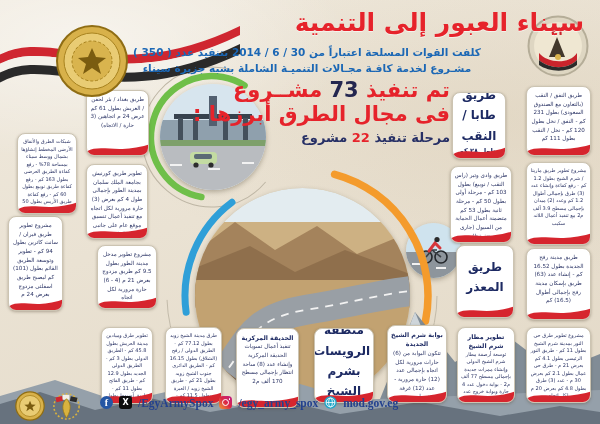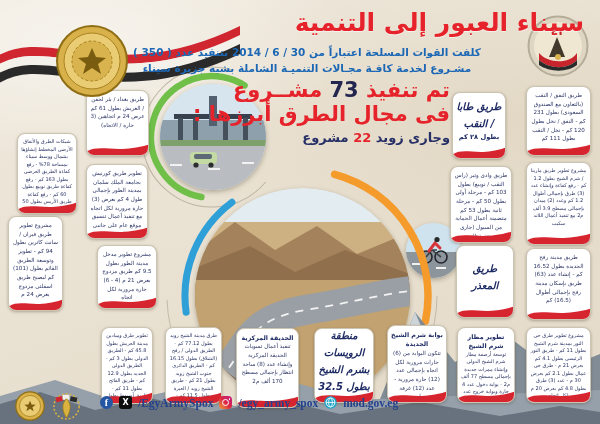--- a/index.html
+++ b/index.html
@@ -22,21 +22,21 @@
   #stats .s2{font-size:13px;font-weight:bold;color:#273066;line-height:1.45;white-space:nowrap;}
   #stats .s2 .num{color:#e6232b;}
   
   .pbox{position:absolute;z-index:5;background:#fff;border:1px solid #ccc4b2;border-radius:8px;
     overflow:hidden;box-shadow:0 1px 3px rgba(88,76,56,.4);direction:rtl;text-align:center;
     padding:4px 3px 13px;box-sizing:border-box;display:flex;flex-direction:column;justify-content:flex-start;}
   .pt{font-weight:bold;color:#1d2a63;font-size:6.3px;line-height:1.5;}
   .pb{color:#2c3566;font-size:5.6px;line-height:1.55;}
   .dense .pb{font-size:5px;line-height:1.5;}
   .big{justify-content:center;}
-  .big .pt{font-size:10px;line-height:1.7;font-style:italic;}
+  .big .pt{font-size:12px;line-height:1.7;}
   .big .pb{font-size:6.6px;font-weight:bold;color:#1d2a63;line-height:1.7;}
   .wave{position:absolute;left:0;bottom:0;width:100%;height:13px;}
   .wave path{fill:#d6252e;}
   
   .photo{position:absolute;border-radius:50%;overflow:hidden;z-index:1;box-shadow:0 2px 5px rgba(70,60,40,.35);}
   
   #medal{left:55px;top:24px;z-index:6;}
   #logo43{left:527px;top:15px;z-index:6;}
   #medal2{left:15px;top:391px;z-index:6;}
   #eagle{left:51px;top:390px;z-index:6;}
@@ -147,21 +147,21 @@
   <div id="intro">
     <div>كلفت القوات المسلحة اعتباراً من 30 / 6 / 2014 بتنفيذ عدد ( 350 )</div>
     <div>مشـروع لخدمة كافـة مجـالات التنميـة الشاملة بشبه جزيرة سيناء</div>
   </div>
   <div id="stats">
     <div class="s1">
       <span>تم تنفيذ</span> <span class="num">73</span> <span>مشــروع</span>
     </div>
     <div class="s1">فى مجال الطرق أبرزها :</div>
     <div class="s2" style="margin-top:3px;">
-      <span>وجارى زويد</span> <span class="num">22</span> <span>مشروع</span>
+      <span>مرحلة تنفيذ</span> <span class="num">22</span> <span>مشروع</span>
     </div>
   </div>
 
   <div class="pbox big" style="left:452px;top:92px;width:54px;height:67px;">
     <div class="pt">طريق طابا / النقب</div>
     <div class="pb">بطول ٢٨ كم</div>
     <svg class="wave" viewBox="0 0 100 14" preserveAspectRatio="none">
         <path d="M0,14 L0,10 C22,2 50,13 100,3 L100,14 Z"></path>
       </svg>
   </div>

